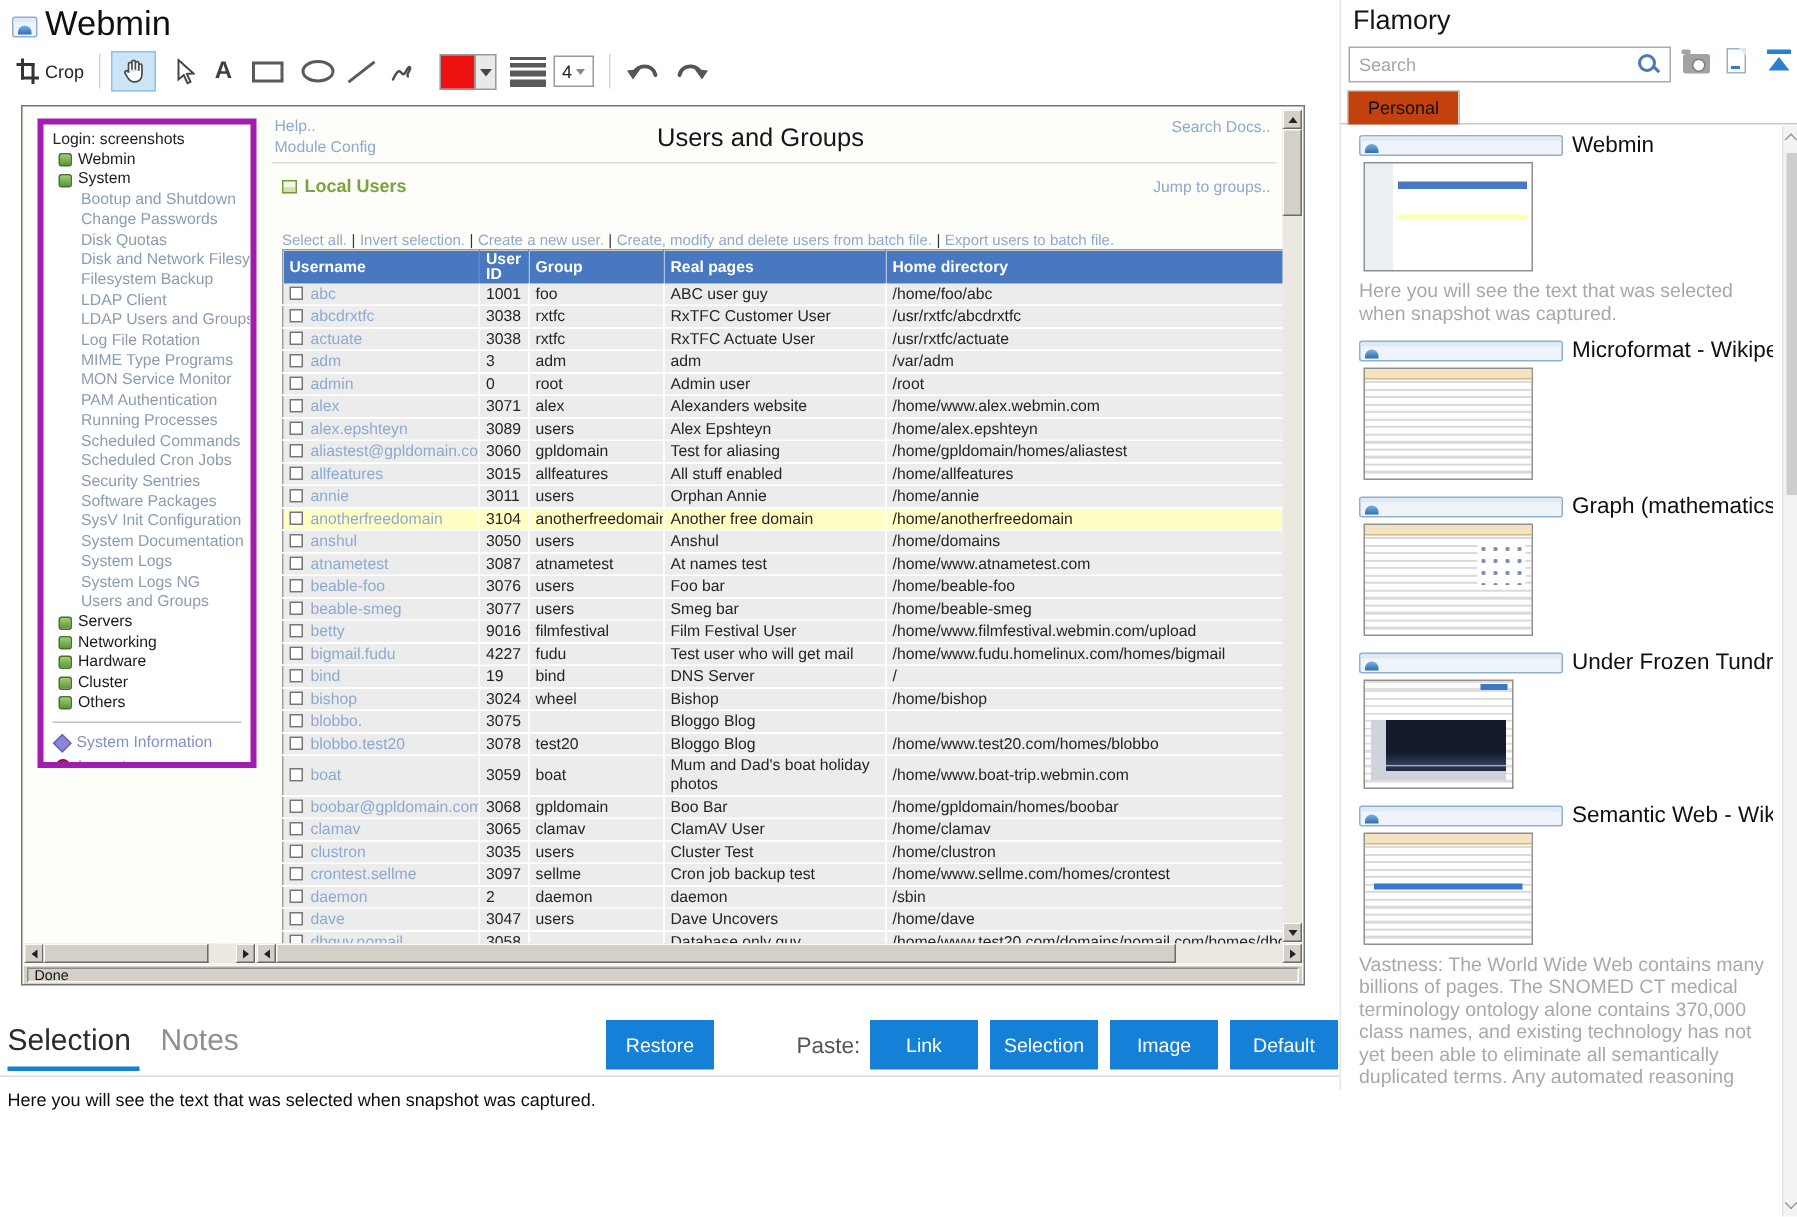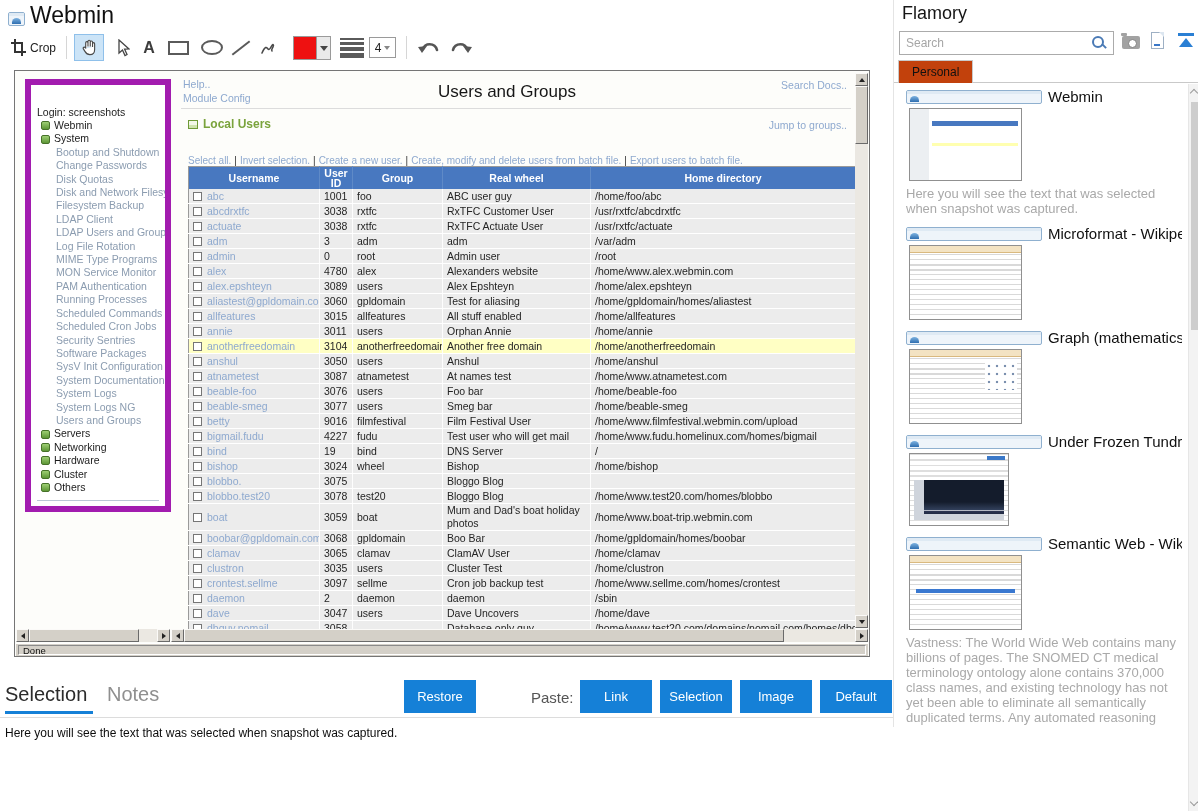--- a/index.html
+++ b/index.html
@@ -31,21 +31,21 @@
   .color-swatch{width:23px;height:22px;margin:0;border-right:1px solid #9a9a9a}
   .combo-arrow{width:13px;display:flex;align-items:center;justify-content:center}
   .caret{width:0;height:0;border-left:4px solid transparent;border-right:4px solid transparent;border-top:5px solid #444}
   .thick-bars{display:flex;flex-direction:column;gap:2px;width:24px}
   .thick-bars i{display:block;background:#5a5a5a}
   .size-combo{position:absolute;top:4px;width:27px;height:21px;border:1px solid #9a9a9a;background:#fff;display:flex;align-items:center;justify-content:center;gap:3px;font-size:12px}
   .size-combo .caret{border-left-width:3px;border-right-width:3px;border-top-width:4px;border-top-color:#888}
 
   
   .viewer{left:14px;top:70px;width:856px;height:587px;border:1px solid #757575;background:#fdfdfa;overflow:hidden}
-  .wm-sidebar{left:10px;top:8px;width:146px;height:433px;border:6px solid #a21caf;background:#fff;padding:20px 0 0 4px;font-size:10.5px;overflow:hidden}
+  .wm-sidebar{left:10px;top:8px;width:146px;height:433px;border:4px solid #a21caf;background:#fff;padding:3px 0 0 4px;font-size:10.5px;overflow:hidden}
   .wm-login{color:#222;line-height:14px;padding-left:2px;white-space:nowrap}
   .wm-cat{display:flex;align-items:center;gap:4px;line-height:13.4px;color:#1b1b1b;padding-left:6px;white-space:nowrap}
   .cat-ico{display:inline-block;width:9px;height:9px;border-radius:2px;background:linear-gradient(#9ecf74,#5d9636);border:1px solid #47722a;flex:0 0 auto}
   .wm-sub{color:#8b9cb0;line-height:13.4px;padding-left:21px;white-space:nowrap;overflow:hidden}
   .wm-sb-divider{height:1px;background:#b9c6d6;margin:6px 6px 5px 2px}
   .wm-foot{display:flex;align-items:center;gap:5px;line-height:16px;color:#8292c0;padding-left:4px}
   .ico-sysinfo{width:9px;height:9px;background:#8d86d8;transform:rotate(45deg);border:1px solid #6a62b8}
   .ico-logout{width:10px;height:10px;border-radius:50%;background:#c32222;border:1px solid #8d1111;position:relative}
   .ico-logout::after{content:"";position:absolute;left:2px;top:3px;width:4px;height:2px;background:#fff}
   .wm-link{color:#8ea9cf;text-decoration:none}
@@ -54,21 +54,21 @@
   .wm-searchdocs{right:22px;top:8px;font-size:10.5px}
   .wm-divider{left:166px;right:18px;top:37px;height:1px;background:#dcdcdc}
   .wm-localusers{left:173px;top:46px;display:flex;align-items:center;gap:5px;font-size:12px;font-weight:bold;color:#7aa33c}
   .lu-ico{width:10px;height:9px;border:1px solid #6f9a37;background:linear-gradient(#f2f7e8 50%,#cfe3ae 50%)}
   .wm-jump{right:22px;top:48px;font-size:10.5px}
   .wm-btnrow{left:172px;top:62px;display:flex;gap:6px}
   .wm-btn{font-size:10px;line-height:11px;padding:3px 6px;background:#d6d2ca;border:1px solid;border-color:#f4f2ee #6e6e6e #6e6e6e #f4f2ee;color:#111;white-space:nowrap}
   .wm-linksrow{left:173px;top:84px;font-size:10px;white-space:nowrap}
   .wm-linksrow .pipe{color:#333;margin:0 3px}
   .wm-table{left:173px;top:95px;width:668px;border-collapse:collapse;table-layout:fixed;border:1px solid #9a9a9a}
-  .wm-table th{background:#4878c0;color:#fff;font-size:10.5px;line-height:10px;font-weight:bold;text-align:center;padding:1px 4px;height:22px;vertical-align:middle;border-right:1px solid #5f8ac7;overflow:hidden}
+  .wm-table th{background:#4878c0;color:#fff;font-size:10.5px;line-height:10px;font-weight:bold;text-align:left;padding:1px 4px;height:22px;vertical-align:middle;border-right:1px solid #5f8ac7;overflow:hidden}
   .wm-table td{background:#ececec;font-size:10.5px;line-height:14px;padding:0 4px;color:#242424;border-bottom:1px solid #fff;border-right:1px solid #fdfdfd;white-space:nowrap;overflow:hidden}
   .wm-table td.c-real{white-space:normal;line-height:13px}
   .wm-table tr.hl td{background:#ffffc4}
   .cb{display:inline-block;width:9px;height:9px;border:1px solid #767676;background:#fff;margin-right:5px;vertical-align:-1px}
 
   
   .sb-track{background:#ebe8e2;position:absolute}
   .sb-btn{position:absolute;width:13px;height:13px;background:#d4d0c8;border:1px solid;border-color:#fbfaf8 #6a6a6a #6a6a6a #fbfaf8;display:flex;align-items:center;justify-content:center}
   .sb-thumb{position:absolute;background:#d4d0c8;border:1px solid;border-color:#fbfaf8 #6a6a6a #6a6a6a #fbfaf8}
   .tri-up{width:0;height:0;border-left:3px solid transparent;border-right:3px solid transparent;border-bottom:4px solid #222}
@@ -295,21 +295,21 @@
           <col style="width:33px">
           <col style="width:90px">
           <col style="width:148px">
           <col>
         </colgroup>
       <thead>
           <tr>
         <th>Username</th>
         <th>User ID</th>
         <th>Group</th>
-        <th>Real wheel</th>
+        <th>Real pages</th>
         <th>Home directory</th>
       </tr>
         </thead>
       <tbody id="wm-tbody">
           <tr>
     <td><span class="cb"></span><a class="wm-link">abc</a></td>
     <td>1001</td>
     <td>foo</td>
     <td class="c-real">ABC user guy</td>
     <td>/home/foo/abc</td>
@@ -337,21 +337,21 @@
   </tr>
           <tr>
     <td><span class="cb"></span><a class="wm-link">admin</a></td>
     <td>0</td>
     <td>root</td>
     <td class="c-real">Admin user</td>
     <td>/root</td>
   </tr>
           <tr>
     <td><span class="cb"></span><a class="wm-link">alex</a></td>
-    <td>4780</td>
+    <td>3071</td>
     <td>alex</td>
     <td class="c-real">Alexanders website</td>
     <td>/home/www.alex.webmin.com</td>
   </tr>
           <tr>
     <td><span class="cb"></span><a class="wm-link">alex.epshteyn</a></td>
     <td>3089</td>
     <td>users</td>
     <td class="c-real">Alex Epshteyn</td>
     <td>/home/alex.epshteyn</td>
@@ -382,21 +382,21 @@
     <td>3104</td>
     <td>anotherfreedomain</td>
     <td class="c-real">Another free domain</td>
     <td>/home/anotherfreedomain</td>
   </tr>
           <tr>
     <td><span class="cb"></span><a class="wm-link">anshul</a></td>
     <td>3050</td>
     <td>users</td>
     <td class="c-real">Anshul</td>
-    <td>/home/anshul</td>
+    <td>/home/domains</td>
   </tr>
           <tr>
     <td><span class="cb"></span><a class="wm-link">atnametest</a></td>
     <td>3087</td>
     <td>atnametest</td>
     <td class="c-real">At names test</td>
     <td>/home/www.atnametest.com</td>
   </tr>
           <tr>
     <td><span class="cb"></span><a class="wm-link">beable-foo</a></td>

